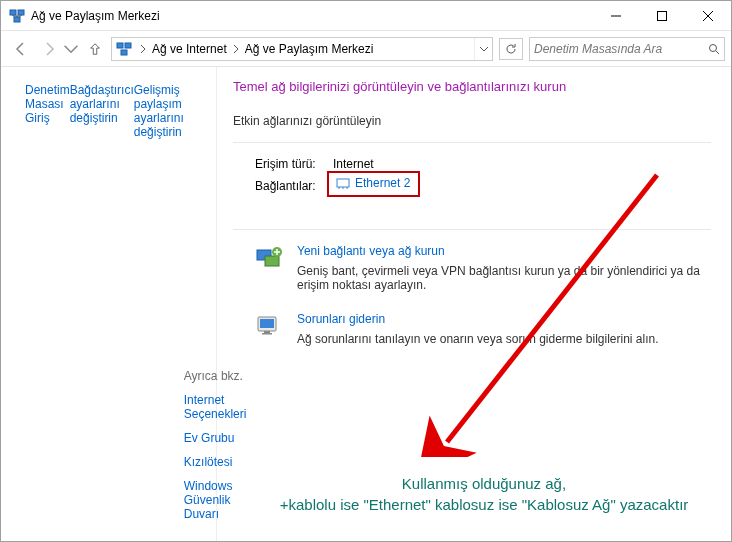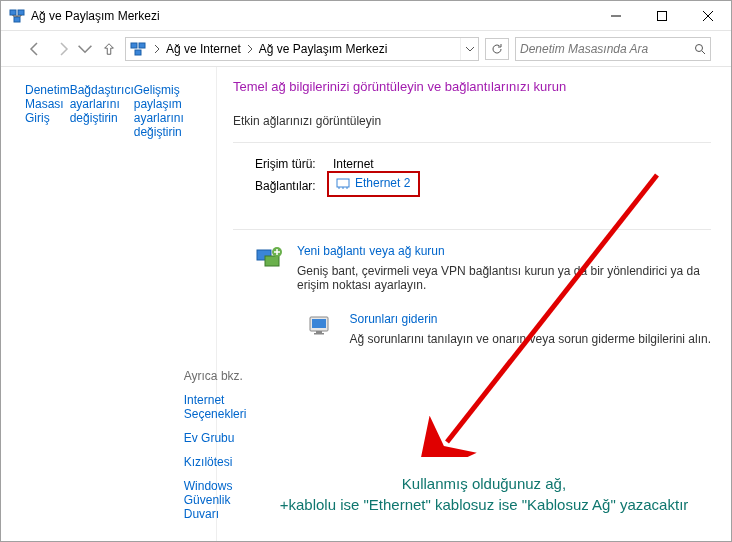--- a/index.html
+++ b/index.html
@@ -7,21 +7,21 @@
 
     
     .title-bar { height: 30px; display: flex; align-items: center; padding-left: 8px; border-bottom: 1px solid #e5e5e5; }
     .title-bar .tb-icon { width: 16px; height: 16px; margin-right: 6px; }
     .title-bar .tb-text { font-size: 12px; color: #000; flex: 1; }
     .win-controls { display: flex; }
     .win-btn { width: 46px; height: 30px; display: flex; align-items: center; justify-content: center; }
     .win-btn svg { width: 10px; height: 10px; }
 
     
-    .nav-bar { height: 36px; display: flex; align-items: center; padding: 0 20px; border-bottom: 1px solid #e5e5e5; }
+    .nav-bar { height: 36px; display: flex; align-items: center; padding: 0 6px; border-bottom: 1px solid #e5e5e5; }
     .nav-arrow { width: 28px; height: 28px; display: flex; align-items: center; justify-content: center; color: #888; }
     .nav-arrow svg { width: 16px; height: 16px; }
     .up-btn { width: 24px; height: 24px; display: flex; align-items: center; justify-content: center; color: #555; margin: 0 4px; }
     .address-box { flex: 1; height: 24px; border: 1px solid #ccc; display: flex; align-items: center; font-size: 12px; margin-right: 6px; }
     .addr-icon { width: 16px; height: 16px; margin: 0 4px; }
     .addr-sep { width: 14px; display:flex; align-items:center; justify-content:center; color:#555; }
     .addr-seg { padding: 0 2px; }
     .addr-drop { width: 18px; display:flex; align-items:center; justify-content:center; color:#555; border-left:1px solid #eee; height:100%; margin-left:auto;}
     .refresh-btn { width: 24px; height:22px; display:flex;align-items:center;justify-content:center; border:1px solid #ccc; margin-right:6px;}
     .search-box { width: 196px; height: 24px; border: 1px solid #ccc; display:flex; align-items:center; }
@@ -45,21 +45,21 @@
     .subheading { font-size: 12px; color: #333; margin-bottom: 14px;}
     .net-block { display:flex; justify-content:space-between; padding-left:22px; margin-bottom:28px;}
     .net-left .nm { font-size:12px; font-weight:bold;}
     .net-left .nt { font-size:12px;}
     .net-right { font-size:12px;}
     .net-right .row { display:flex; align-items:center; margin-bottom:4px; }
     .net-right .lbl { width:78px; }
     .net-right .val-link { color:#0066cc; cursor:pointer;}
     .conn-box { border: 2px solid #c00000; padding: 2px 8px 4px 6px; display:inline-flex; align-items:center; gap:4px; margin-top:-4px; margin-left:-6px;}
     .divider { height:1px; background:#e8e8e8; margin: 0 0 14px 0;}
-    .action-item { display:flex; padding-left:22px; gap:14px; margin-bottom:20px;justify-content:flex-end;}
+    .action-item { display:flex; padding-left:22px; gap:14px; margin-bottom:20px;}
     .action-icon { width:28px; height:28px; display:flex; align-items:center; justify-content:center; flex-shrink:0;}
     .action-text .atitle { color:#0066cc; font-size:12px; cursor:pointer;}
     .action-text .adesc { color:#333; font-size:12px; margin-top:6px;}
 
     .annotation { position:absolute; left: 30px; right: 10px; bottom: 26px; text-align:center; color:#0f766e; font-size:15px; line-height:1.4;}
 
     .ico-net { width:16px; height:16px; }
     .arrow-annot { position:absolute; pointer-events:none; }
   </style>
 </head>

